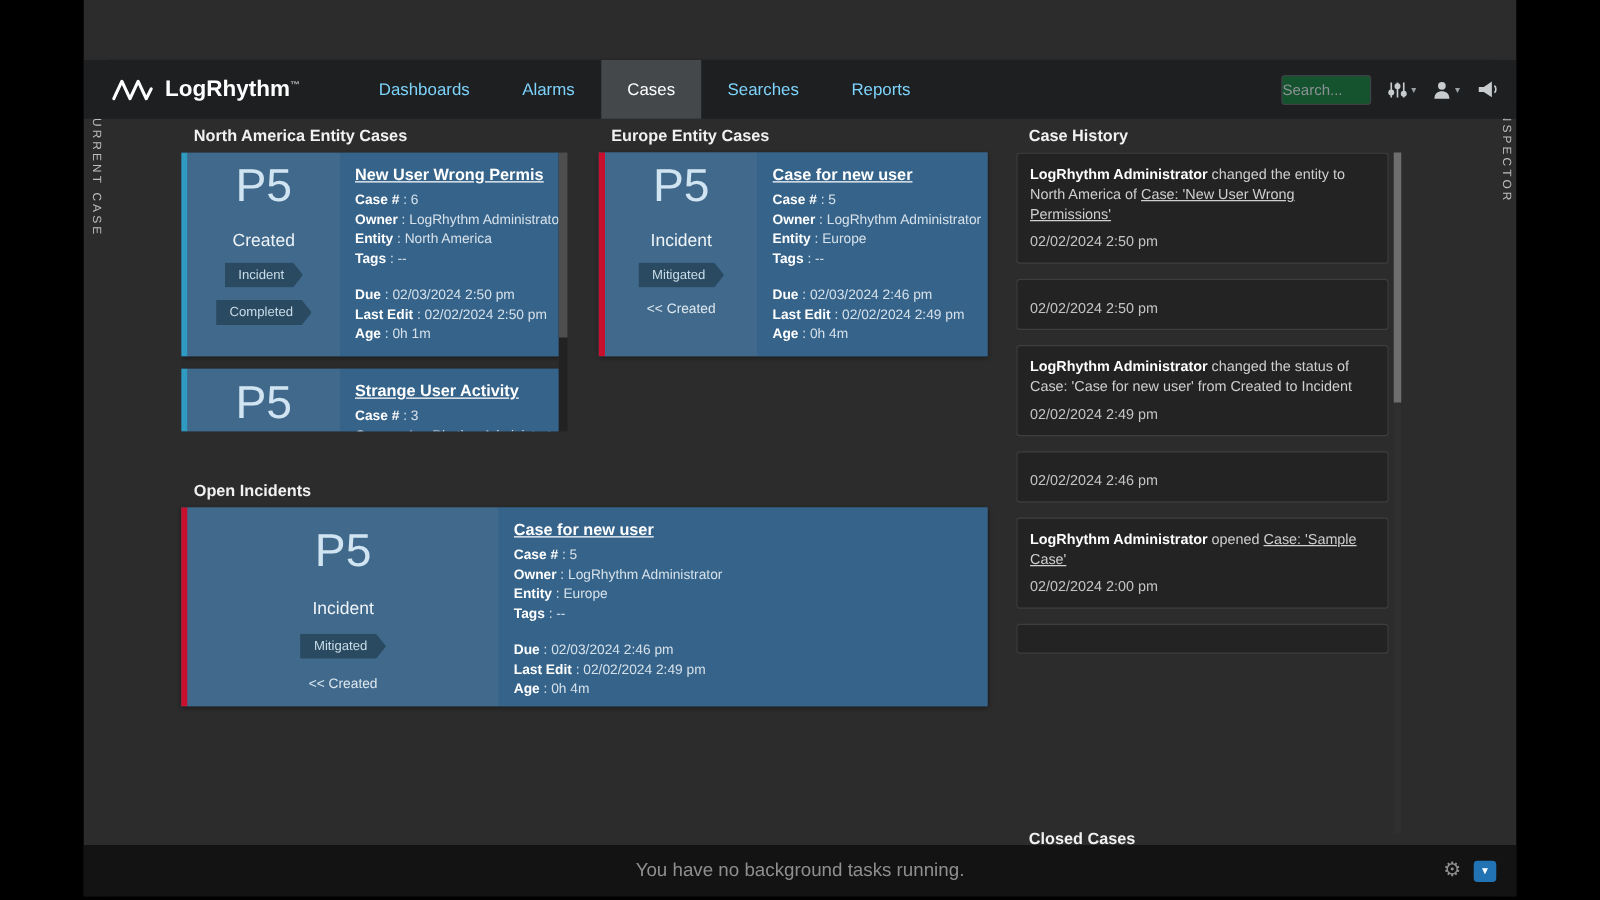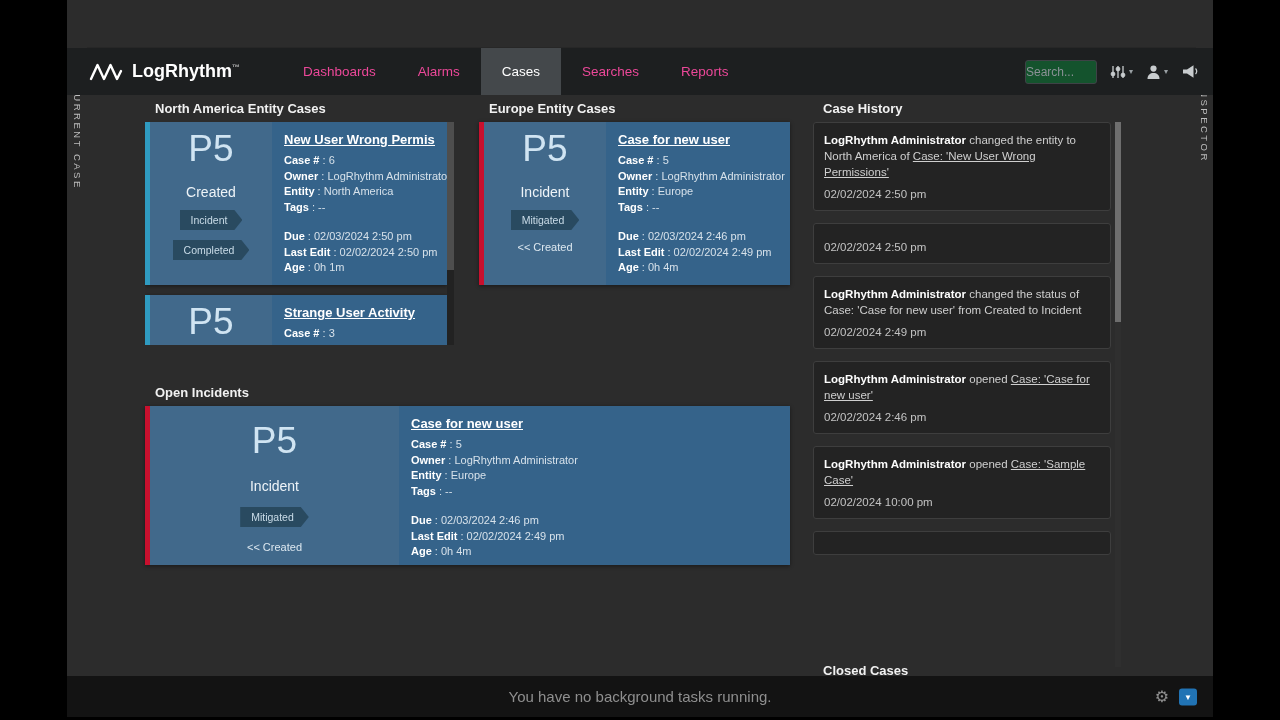--- a/index.html
+++ b/index.html
@@ -5,21 +5,21 @@
   * { margin:0; padding:0; box-sizing:border-box; }
   html,body { width:1280px; height:720px; }
   body { background:#000; font-family:"Liberation Sans", sans-serif; overflow:hidden; position:relative; }
   .app { position:absolute; left:67px; top:0; width:1146px; height:717px; background:#2c2c2c; overflow:hidden; }
 
   
   .topnav { position:absolute; top:0; left:0; width:100%; height:47px; background:#1d1f20; display:flex; align-items:center; z-index:50;margin-top:48px; }
   .logo { display:flex; align-items:center; gap:9px; padding:0 42px 0 22px; }
   .logo-text { color:#fff; font-size:18px; font-weight:bold; }
   .logo-text sup { font-size:8px; color:#b5b5b5; }
-  .nav-item { height:47px; line-height:47px; padding:0 21px; color:#ec4899; font-size:13.5px; cursor:pointer; }
+  .nav-item { height:47px; line-height:47px; padding:0 21px; color:#7dd3fc; font-size:13.5px; cursor:pointer; }
   .nav-item.active { background:#44484b; color:#fff; }
   .nav-right { position:absolute; right:14px; top:0; height:47px; display:flex; align-items:center; gap:13px; }
   .search-input { width:72px; height:24px; background:#14532d; border:1px solid #3e4246; border-radius:3px; color:#aab0b5; font-size:12px; padding:0 0; font-family:"Liberation Sans", sans-serif; }
   .search-input::placeholder { color:#8b9196; }
   .icon-btn { display:flex; align-items:center; color:#c8ccce; cursor:pointer; gap:3px; }
   .caret { font-size:8px; color:#9aa0a4; }
 
   
   .toolbar { position:absolute; top:47px; left:0; width:100%; height:38px; background:#272727; border-bottom:1px solid #232323; z-index:20; }
   .tb-abs { position:absolute; top:0; height:38px; display:flex; align-items:center; gap:8px; cursor:pointer; color:#cfcfcf; }
@@ -281,26 +281,25 @@
       <div class="hist-time">02/02/2024 2:50 pm</div>
     </div>
     <div class="hist-entry">
       <div class="hist-time">02/02/2024 2:50 pm</div>
     </div>
     <div class="hist-entry">
       <div class="hist-text"><span class="actor">LogRhythm Administrator</span><span> changed the status of Case: 'Case for new user' from Created to Incident</span><a class="hist-link"></a></div>
       <div class="hist-time">02/02/2024 2:49 pm</div>
     </div>
     <div class="hist-entry">
-      <div class="hist-text"><span class="actor">LogRhythm Administrator</span><span> opened </span><a class="hist-link">Case: 'Case for new user'</a></div>
       <div class="hist-time">02/02/2024 2:46 pm</div>
     </div>
     <div class="hist-entry">
       <div class="hist-text"><span class="actor">LogRhythm Administrator</span><span> opened </span><a class="hist-link">Case: 'Sample Case'</a></div>
-      <div class="hist-time">02/02/2024 10:00 pm</div>
+      <div class="hist-time">02/02/2024 2:00 pm</div>
     </div>
     <div class="hist-entry stub"></div>
   </div>
   <div class="hist-scroll">
       <div class="thumb"></div>
     </div>
 
   <div class="footer">
     <span class="footer-text">You have no background tasks running.</span>
     <span class="gear">⚙</span>

